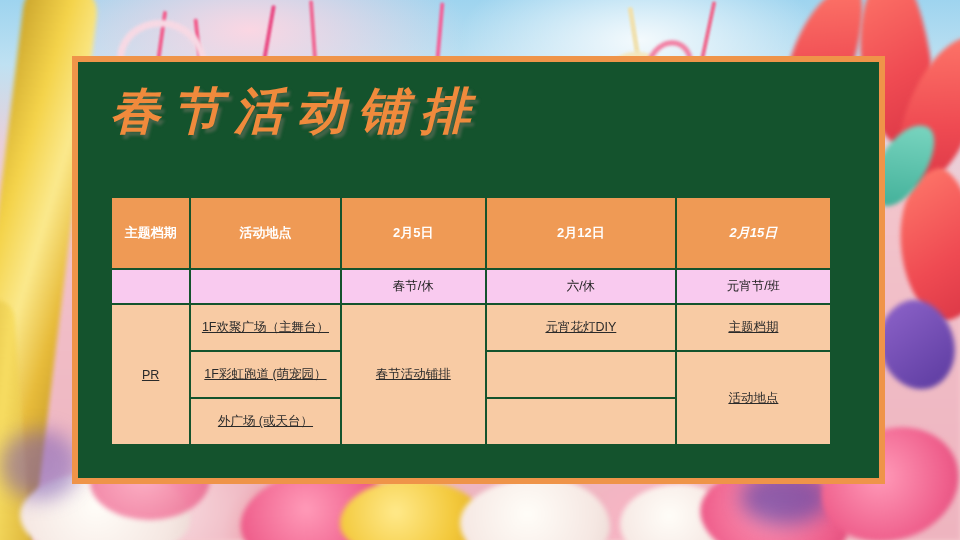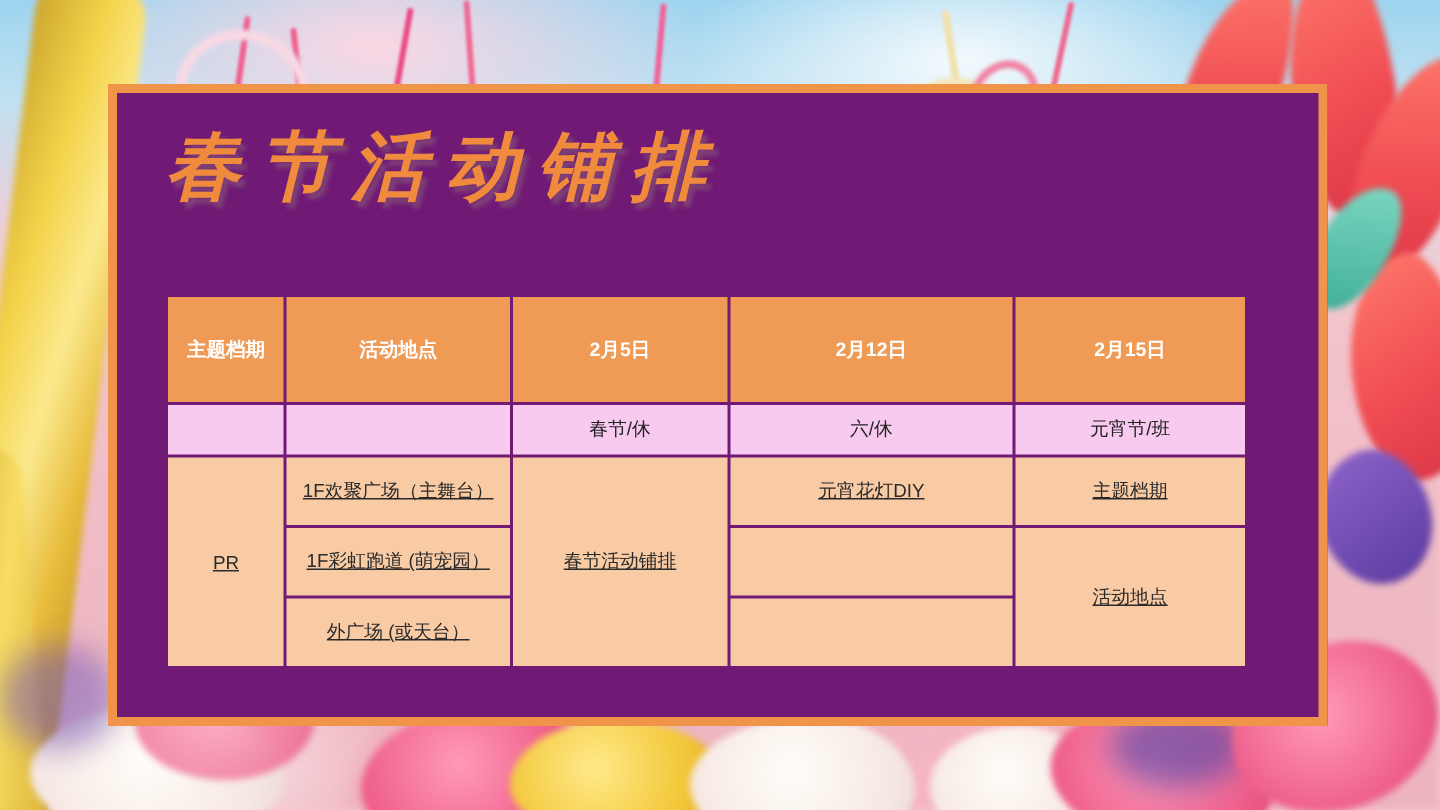--- a/index.html
+++ b/index.html
@@ -74,21 +74,21 @@
     filter:blur(2.6px); border-radius:55% 45% 50% 50% / 50% 55% 45% 50%;
   }
   .petal-pink {
     position:absolute; background:radial-gradient(circle at 45% 40%,#ff9ab8,#ef5f8c 65%,#d94272);
     filter:blur(2.6px); border-radius:55% 45% 50% 50% / 52% 48% 52% 48%;
   }
 
   
   #card {
     position:absolute; left:72px; top:56px; width:813px; height:428px;
-    background:#701a75; border:6px solid #ef9449;
+    background:#14532d; border:6px solid #ef9449;
   }
   #card-inner { position:relative; width:100%; height:100%; }
 
   
   .title {
     position:absolute; left:32px; top:24px;
     font-family:"Liberation Serif", serif;
     font-size:50px; font-weight:bold; color:#f08a3c;
     letter-spacing:12px; line-height:1;
     font-style:italic;
@@ -113,21 +113,21 @@
     height:70px; font-size:13px;
   }
   tbody tr.subhead td {
     background:#f9caef; height:33px; font-size:12.5px; color:#222;
   }
   tbody tr.body-row td { background:#f8cba4; height:45px;text-decoration:underline; }
   .col1 { width:78px; }
   .col2 { width:150px;font-family:Liberation Serif, serif; }
   .col3 { width:145px; }
   .col4 { width:190px; }
-  .col5 { width:155px; }
+  .col5 { width:155px;font-style:italic; }
 </style>
 </head>
 <body>
 
 <div id="stage">
 
   <div class="bg-layer">
     <div class="bg-sky"></div>
     <div class="bg-low"></div>
 

